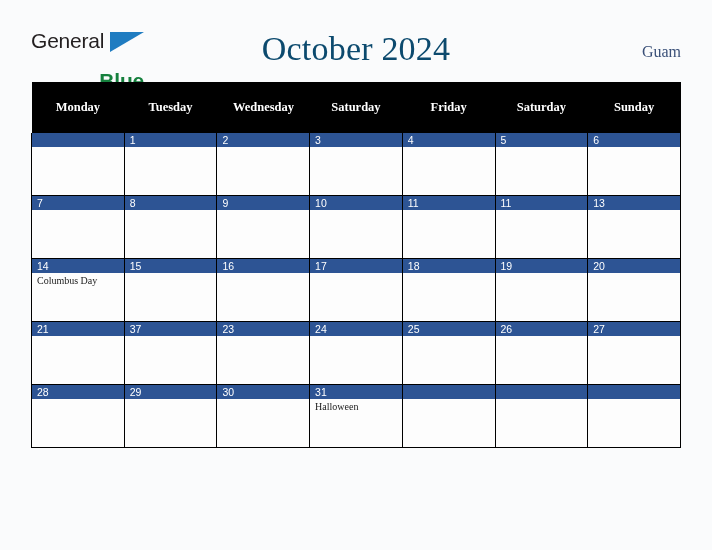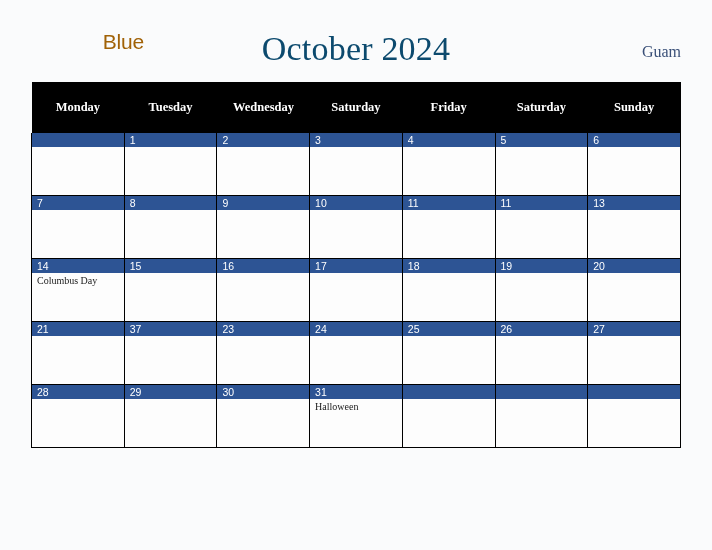--- a/index.html
+++ b/index.html
@@ -55,23 +55,24 @@
     height: 0;
     border-left: 34px solid #1f7cc1;
     border-bottom: 20px solid transparent;
   }
   .logo-row2 {
     display: block;
     text-align: right;
     font-family: "Liberation Sans", sans-serif;
     font-size: 21px;
     letter-spacing: -0.2px;
-    color: #a16207;
+    color: #15803d;
     width: 113px;
-    margin-top: 1px;
+    margin-top: 17px;
+    font-weight: bold;
   }
 
   .month-title {
     position: absolute;
     left: 0;
     right: 0;
     top: 8px;
     text-align: center;
     font-family: "Liberation Serif", serif;
     font-size: 34px;
@@ -150,20 +151,21 @@
   }
 </style>
 </head>
 <body>
 
 <div class="page">
 
   <div class="top-bar">
 
     <div class="logo">
+      <span class="logo-row1"><span>General</span><span class="logo-tri"></span></span>
       <span class="logo-row2">Blue</span>
     </div>
 
     <div class="month-title">October 2024</div>
 
     <div class="region-label">Guam</div>
 
   </div>
 
   <table class="calendar">

